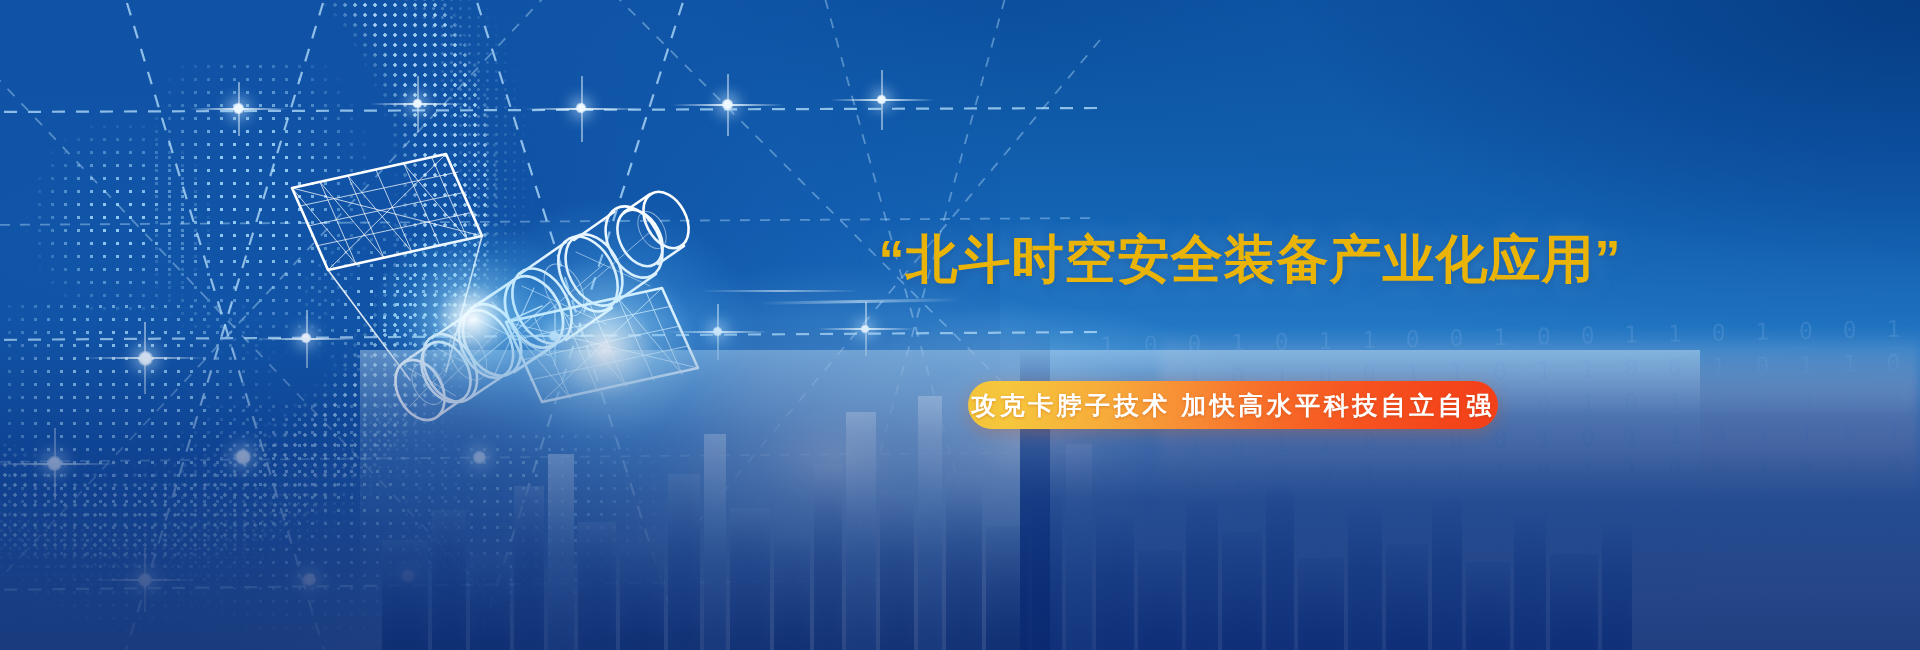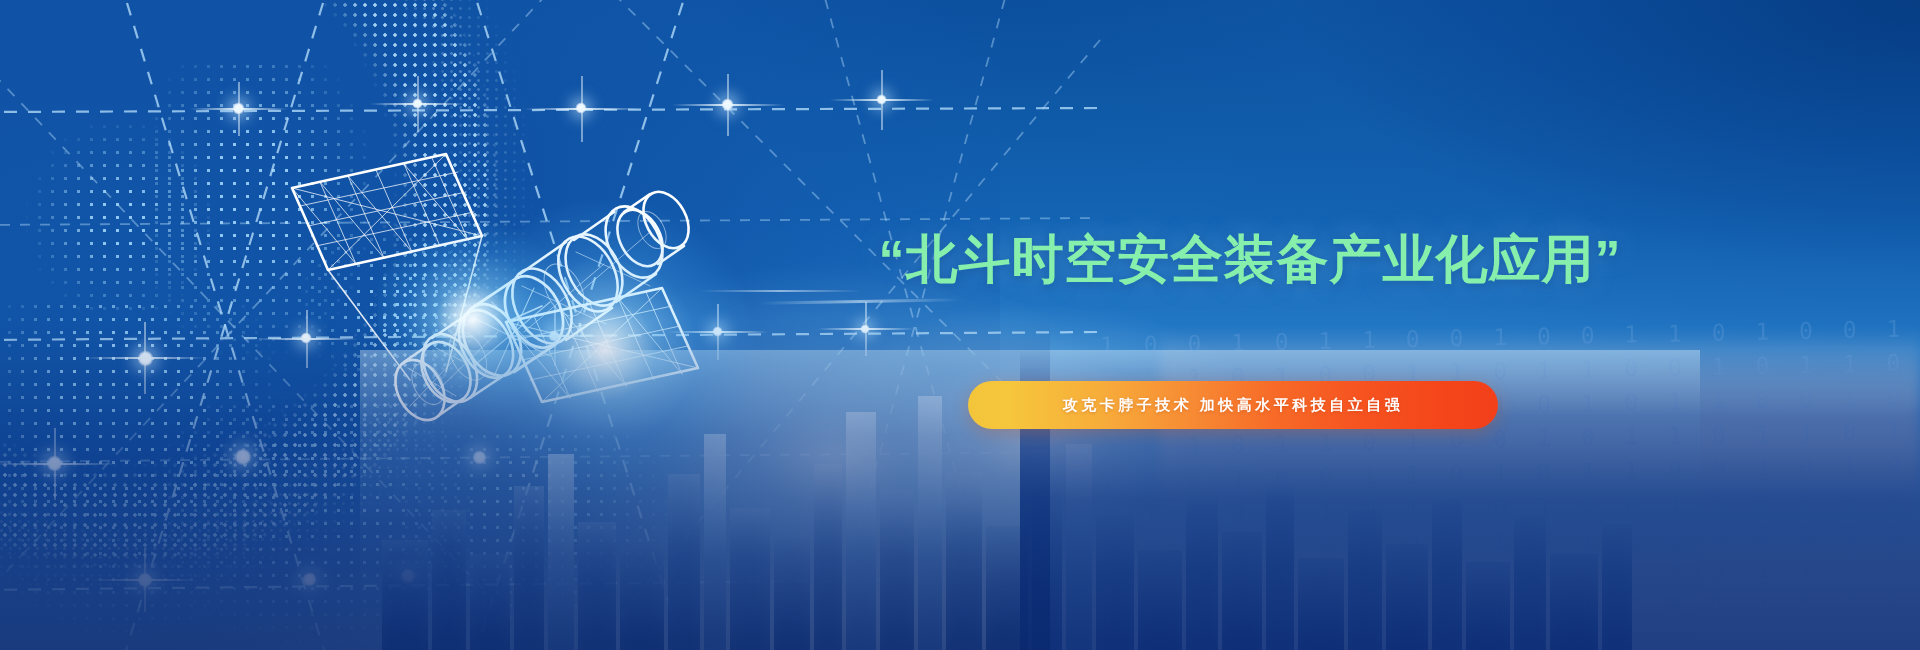--- a/index.html
+++ b/index.html
@@ -209,21 +209,21 @@
       rgba(150,222,255,.46) 28%, rgba(90,190,250,.18) 52%, rgba(90,190,250,0) 76%);
     pointer-events:none;
   }
 
   
   .headline{
     position:absolute; left:810px; top:228px; width:880px;
     text-align:center;
   }
   .hl-line{
-    color:#86efac;
+    color:#eab308;
     font-weight:bold;
     font-size:52px;
     line-height:62px;
     letter-spacing:1px;
     white-space:nowrap;
     text-shadow:0 2px 10px rgba(12,60,130,.45), 0 0 26px rgba(150,210,255,.35);
   }
   .hl-line.l2{ font-size:54px; letter-spacing:0px; }
 
   .pill{
@@ -231,21 +231,21 @@
     width:530px; height:48px;
     border-radius:24px;
     background:linear-gradient(90deg,
       #f3c53a 0%, #f6c63c 8%, #f7ab3a 26%,
       #f78b34 42%, #f76a27 58%, #f65320 74%, #f4451a 90%, #f2401a 100%);
     box-shadow:0 4px 16px rgba(210,90,30,.30);
     display:flex; align-items:center; justify-content:center;
   }
   .pill-text{
     color:#ffffff;
-    font-size:15px;
+    font-size:25px;
     font-weight:bold;
     letter-spacing:3.5px;
     white-space:nowrap;
     text-shadow:0 1px 3px rgba(170,60,15,.35);
     text-align:center;
   }
 
   
   .streak{
     position:absolute;

